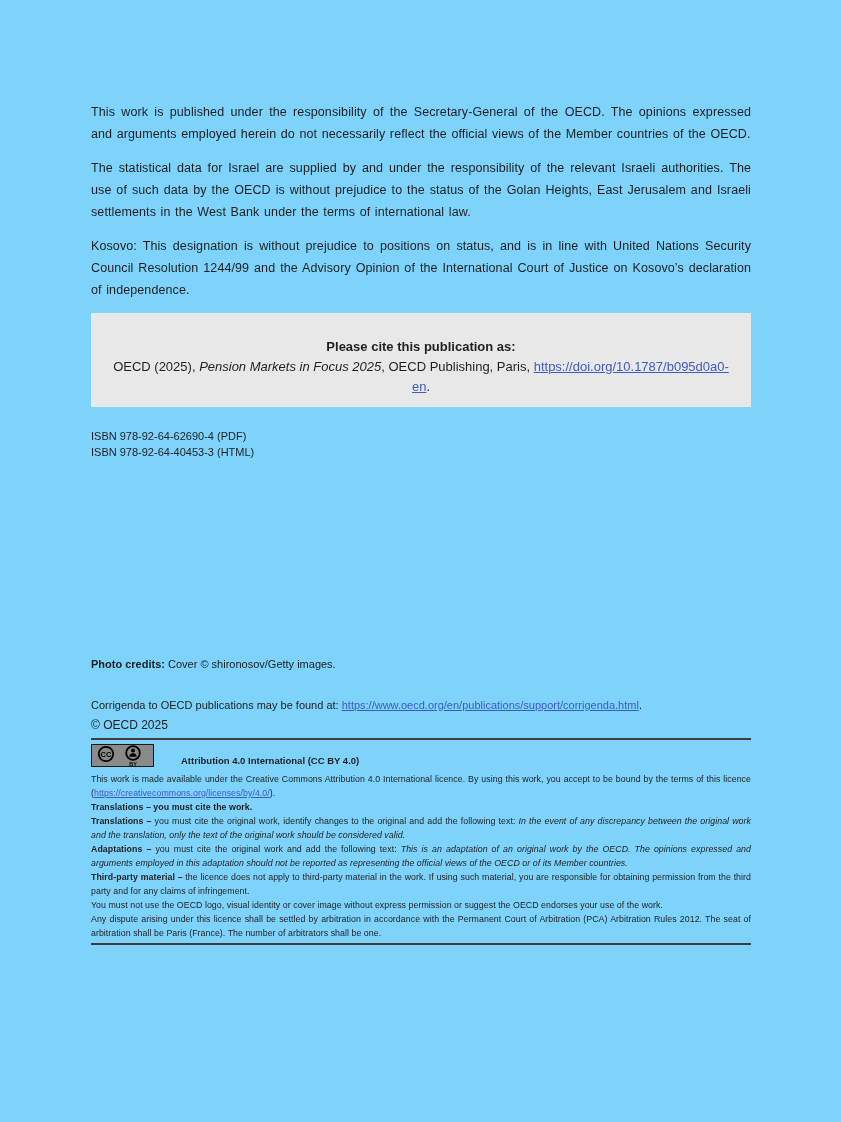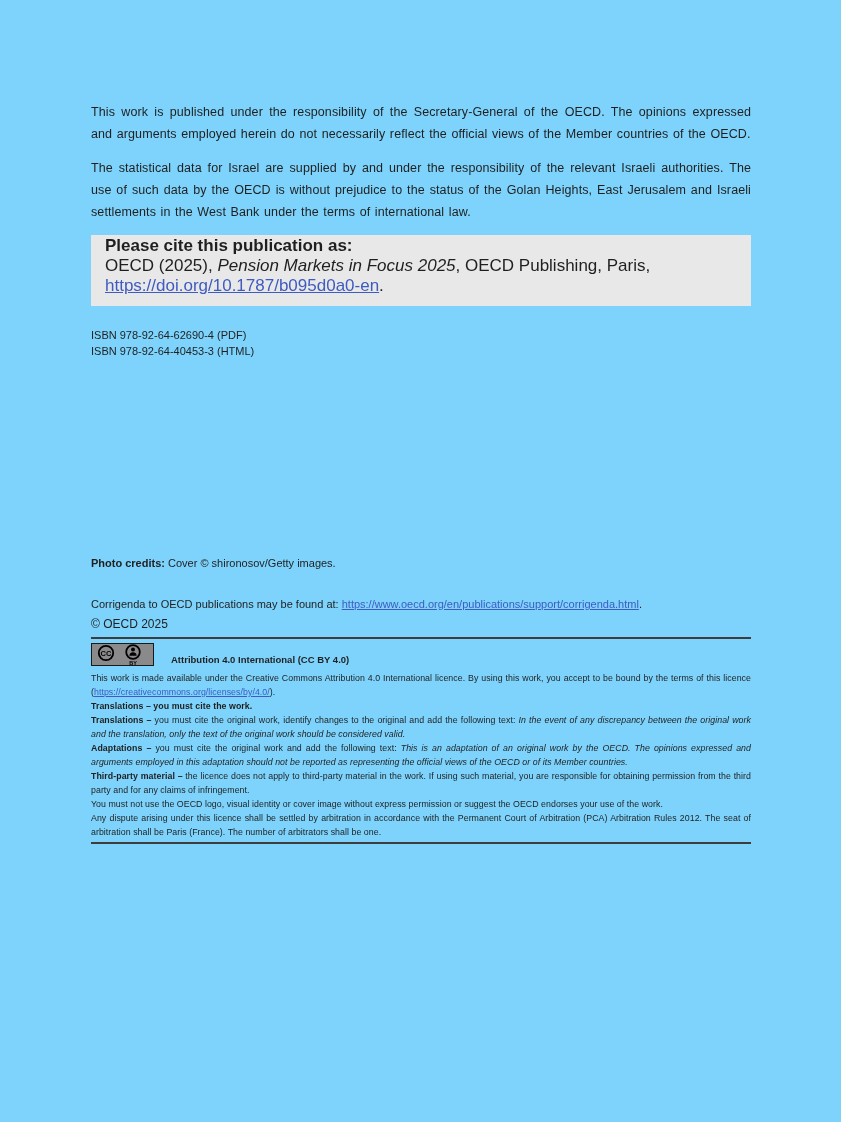--- a/index.html
+++ b/index.html
@@ -36,23 +36,24 @@
   .italic { font-style: italic; }
   .link {
     color: #3f5bc0;
     text-decoration: underline;
     cursor: pointer;
   }
 
   .cite-box {
     background: #e8e8e8;
     margin-top: 10px;
-    padding: 1px 14px 10px 14px;
-    font-size: 17px;
+    padding: 24px 14px 10px 14px;
+    font-size: 13px;
     line-height: 20px;
+    text-align: center;
   }
 
   .isbn-block {
     margin-top: 21px;
     font-size: 11px;
     line-height: 16px;
   }
   .series-block {
     margin-top: 24px;
     font-size: 11px;
@@ -78,21 +79,21 @@
   .rule {
     border: none;
     border-top: 2px solid #3d3d3d;
     margin: 5px 0 0 0;
   }
 
   .license-header-row {
     margin-top: 4px;
     display: flex;
     align-items: flex-end;
-    gap: 17px;
+    gap: 27px;
   }
   .cc-badge { display: block; }
   .license-heading {
     font-size: 9.5px;
     font-weight: bold;
     padding-bottom: 1px;
   }
 
   .license-text {
     margin-top: 5px;
@@ -107,20 +108,21 @@
 </style>
 </head>
 <body>
 
 <div class="page">
   <div class="content">
     <div class="spacer-top"></div>
 
     <p class="body-para">This work is published under the responsibility of the Secretary-General of the OECD. The opinions expressed and arguments employed herein do not necessarily reflect the official views of the Member countries of the OECD.</p>
     <p class="body-para">The statistical data for Israel are supplied by and under the responsibility of the relevant Israeli authorities. The use of such data by the OECD is without prejudice to the status of the Golan Heights, East Jerusalem and Israeli settlements in the West Bank under the terms of international law.</p>
+    <p class="body-para">Kosovo: This designation is without prejudice to positions on status, and is in line with United Nations Security Council Resolution 1244/99 and the Advisory Opinion of the International Court of Justice on Kosovo’s declaration of independence.</p>
 
     <div class="cite-box">
       <div class="bold">Please cite this publication as:</div>
       <div><span>OECD (2025), </span><span class="italic">Pension Markets in Focus 2025</span><span>, OECD Publishing, Paris, </span><a class="link">https://doi.org/10.1787/b095d0a0-en</a><span>.</span></div>
     </div>
 
     <div class="isbn-block">
       <div>ISBN 978-92-64-62690-4 (PDF)</div>
       <div>ISBN 978-92-64-40453-3 (HTML)</div>
     </div>

